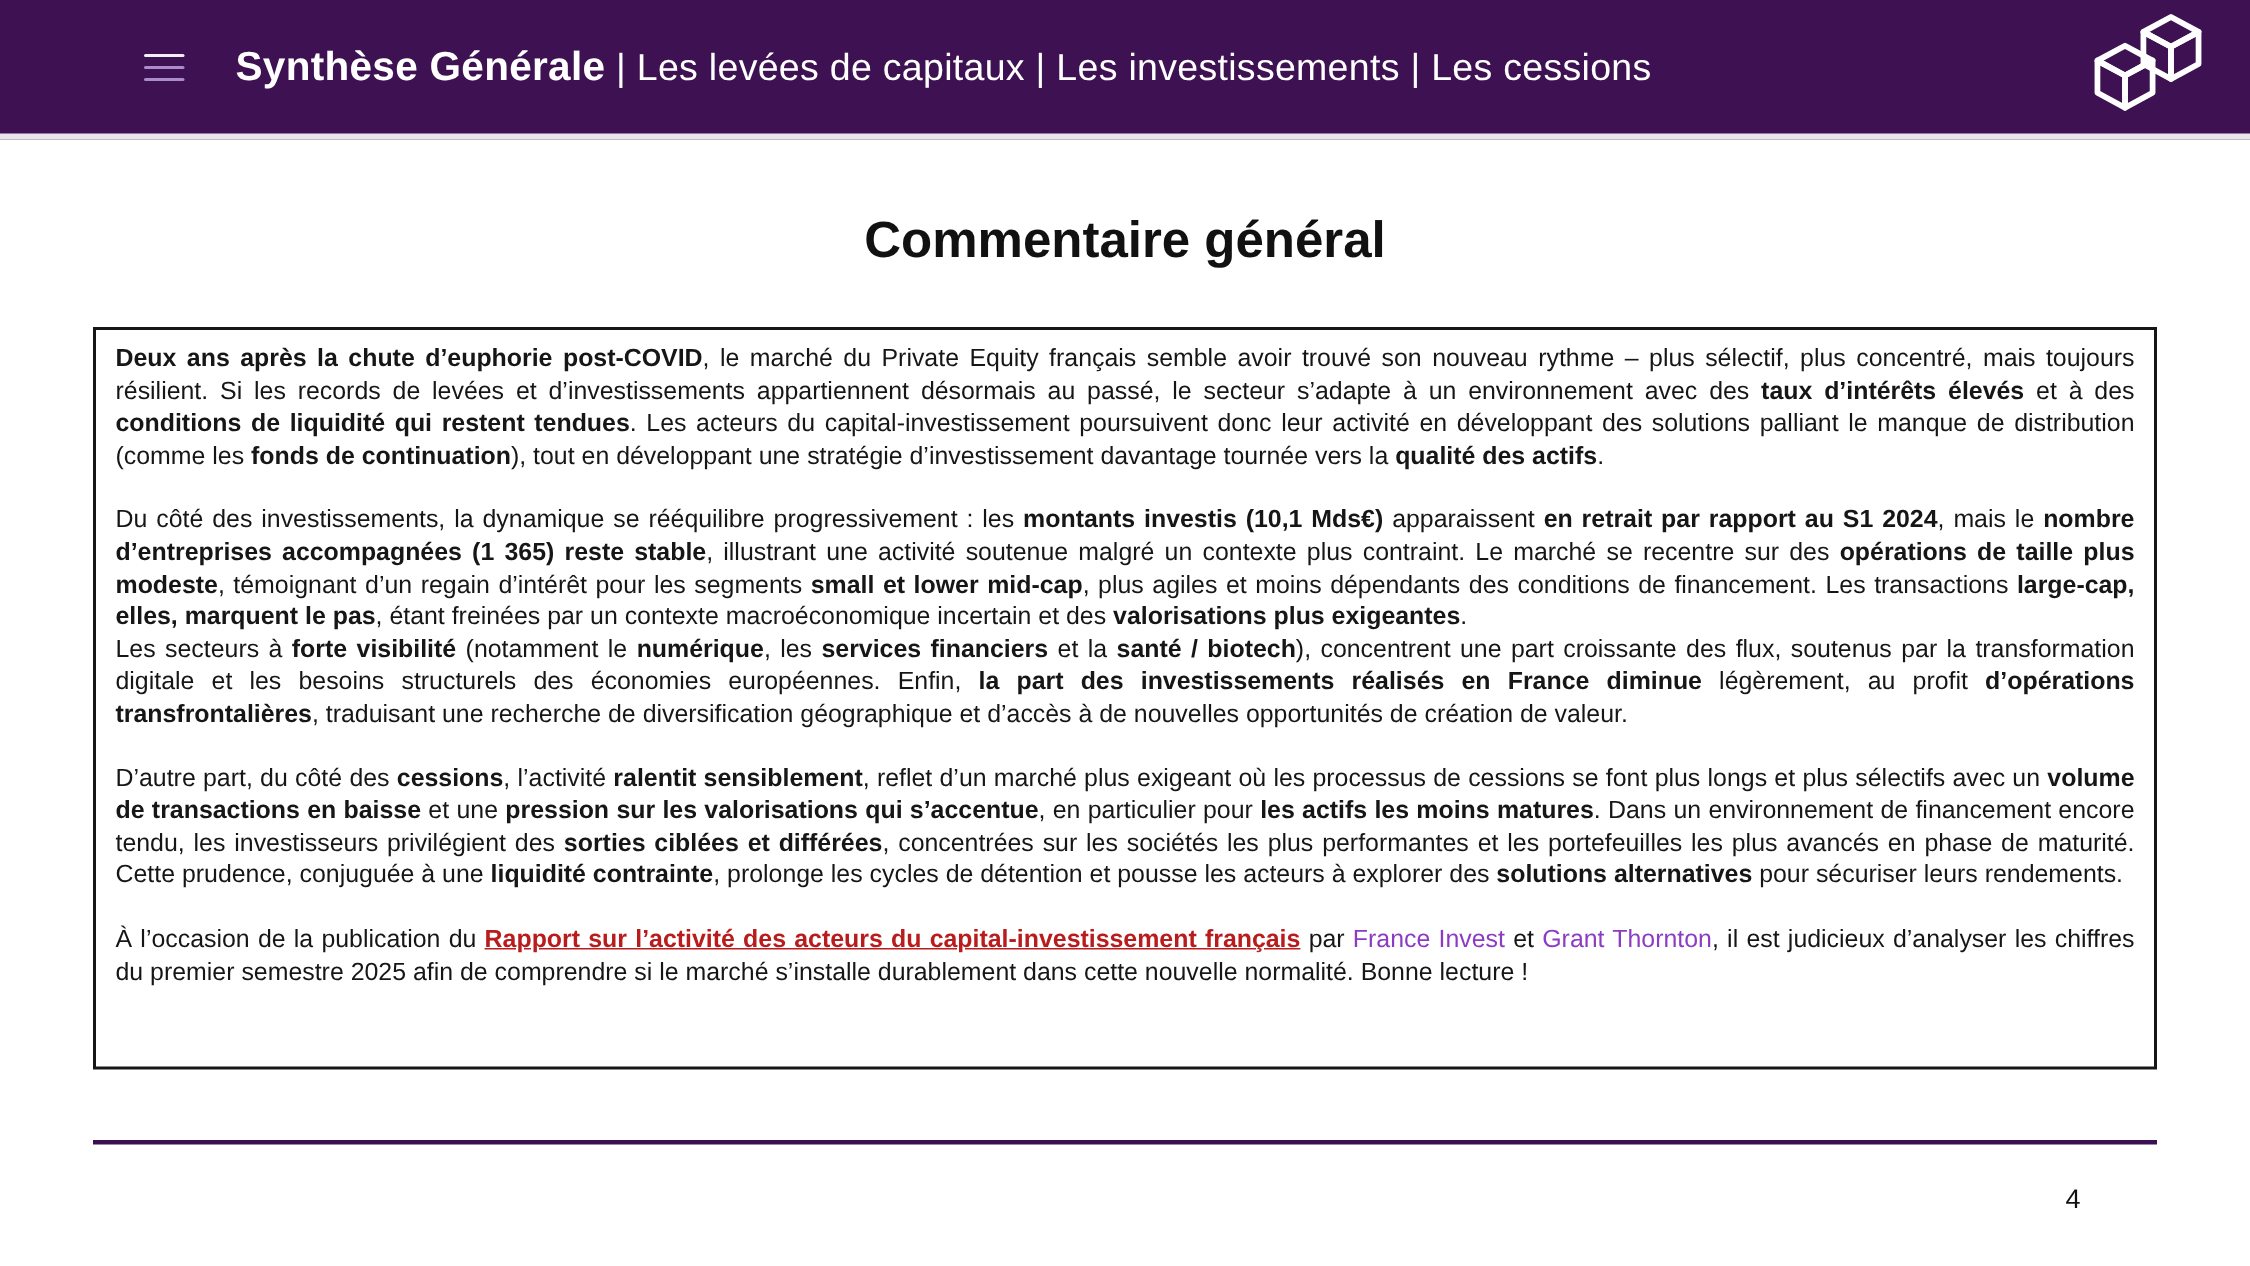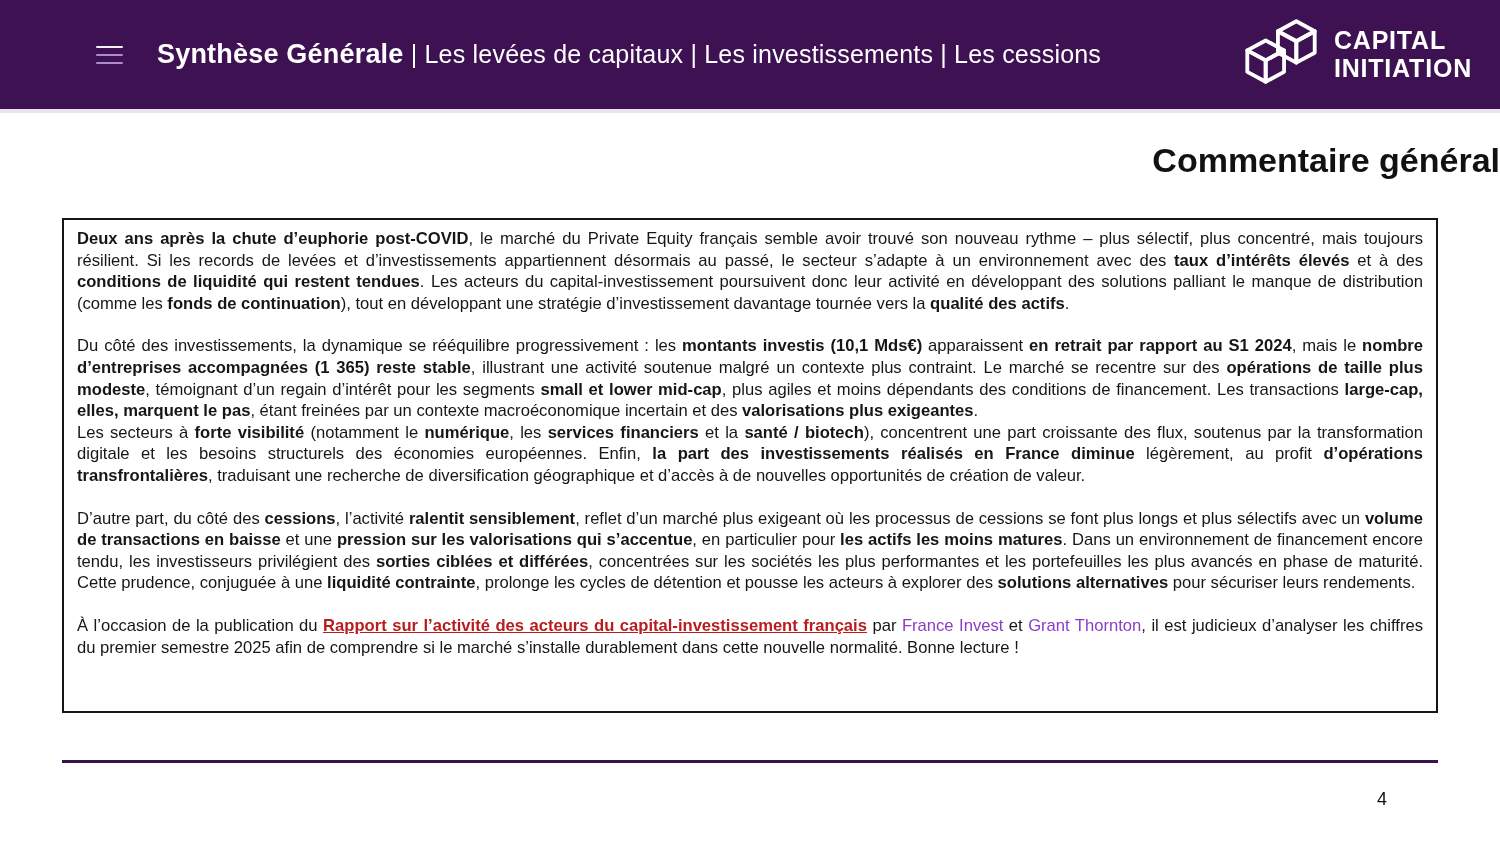--- a/index.html
+++ b/index.html
@@ -5,21 +5,21 @@
   html,body { margin:0; padding:0; }
   body {
     width:1500px; height:844px; position:relative; overflow:hidden;
     background:#ffffff;
     font-family:"Liberation Sans", sans-serif;
     color:#161616;
   }
 
   
   .header {
-    position:absolute; top:0; left:0; width:1500px; height:113px;
+    position:absolute; top:0; left:0; width:1500px; height:93px;
     background:#3d1152;
     border-bottom:4px solid #e9e5ec;
     box-sizing:border-box;
     display:flex; align-items:center;
   }
   .menu-icon {
     margin-left:96px; width:27px;
     display:flex; flex-direction:column; gap:6px; cursor:pointer;
   }
   .menu-icon i { display:block; height:2px; border-radius:1px; }
@@ -36,21 +36,21 @@
   }
   .logo svg { display:block; }
   .logo-text {
     color:#ffffff; font-weight:bold; font-size:25px; line-height:1.1;
     letter-spacing:0.8px;
   }
 
   
   .page-title {
     position:absolute; top:141px; left:0; width:1500px;
-    text-align:right; font-size:34px; font-weight:700; color:#111111;
+    text-align:center; font-size:34px; font-weight:700; color:#111111;
     margin:0;
   }
 
   
   .commentary-box {
     position:absolute; left:62px; top:218px; width:1376px; min-height:495px;
     border:2px solid #161616; box-sizing:border-box;
     padding:8px 13px 10px 13px;
     background:#ffffff;
   }
@@ -89,24 +89,20 @@
     <svg width="80" height="72" viewBox="0 0 104 94" fill="none" stroke="#ffffff" stroke-width="5" stroke-linejoin="round">
 
       <path d="M8,41 L32,28 L56,41 L32,54 Z"></path>
       <path d="M8,41 L8,69 L32,82 L32,54 Z"></path>
       <path d="M56,41 L56,69 L32,82 L32,54 Z"></path>
 
       <path d="M48,16 L72,3 L96,16 L72,29 Z"></path>
       <path d="M48,16 L48,44 L72,57 L72,29 Z"></path>
       <path d="M96,16 L96,44 L72,57 L72,29 Z"></path>
     </svg>
-    <div class="logo-text">
-      <div>CAPITAL</div>
-      <div>INITIATION</div>
-    </div>
   </div>
 </div>
 
 <h1 class="page-title">Commentaire général</h1>
 
 <div class="commentary-box">
   <div>
       <p class="para"><span class="b">Deux ans après la chute d’euphorie post-COVID</span><span>, le marché du Private Equity français semble avoir trouvé son nouveau rythme – plus sélectif, plus concentré, mais toujours résilient. Si les records de levées et d’investissements appartiennent désormais au passé, le secteur s’adapte à un environnement avec des </span><span class="b">taux d’intérêts élevés</span><span> et à des </span><span class="b">conditions de liquidité qui restent tendues</span><span>. Les acteurs du capital-investissement poursuivent donc leur activité en développant des solutions palliant le manque de distribution (comme les </span><span class="b">fonds de continuation</span><span>), tout en développant une stratégie d’investissement davantage tournée vers la </span><span class="b">qualité des actifs</span><span>.</span></p>
       <p class="para gap"><span>Du côté des investissements, la dynamique se rééquilibre progressivement : les </span><span class="b">montants investis (10,1 Mds€)</span><span> apparaissent </span><span class="b">en retrait par rapport au S1 2024</span><span>, mais le </span><span class="b">nombre d’entreprises accompagnées (1 365) reste stable</span><span>, illustrant une activité soutenue malgré un contexte plus contraint. Le marché se recentre sur des </span><span class="b">opérations de taille plus modeste</span><span>, témoignant d’un regain d’intérêt pour les segments </span><span class="b">small et lower mid-cap</span><span>, plus agiles et moins dépendants des conditions de financement. Les transactions </span><span class="b">large-cap, elles, marquent le pas</span><span>, étant freinées par un contexte macroéconomique incertain et des </span><span class="b">valorisations plus exigeantes</span><span>.</span></p>
       <p class="para"><span>Les secteurs à </span><span class="b">forte visibilité</span><span> (notamment le </span><span class="b">numérique</span><span>, les </span><span class="b">services financiers</span><span> et la </span><span class="b">santé / biotech</span><span>), concentrent une part croissante des flux, soutenus par la transformation digitale et les besoins structurels des économies européennes. Enfin, </span><span class="b">la part des investissements réalisés en France diminue</span><span> légèrement, au profit </span><span class="b">d’opérations transfrontalières</span><span>, traduisant une recherche de diversification géographique et d’accès à de nouvelles opportunités de création de valeur.</span></p>

